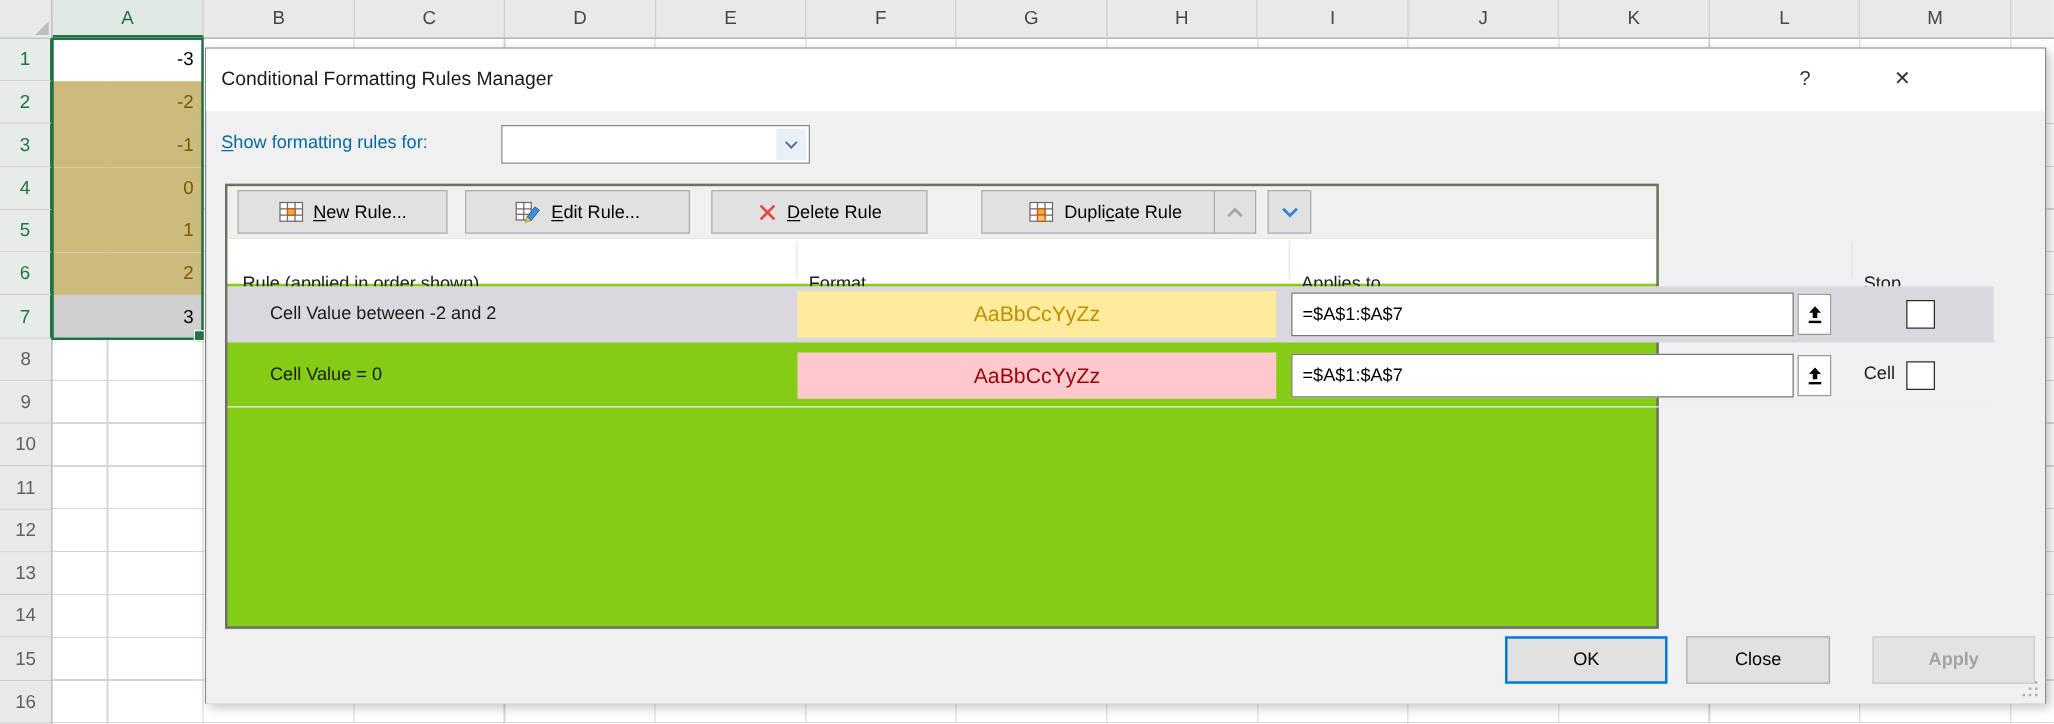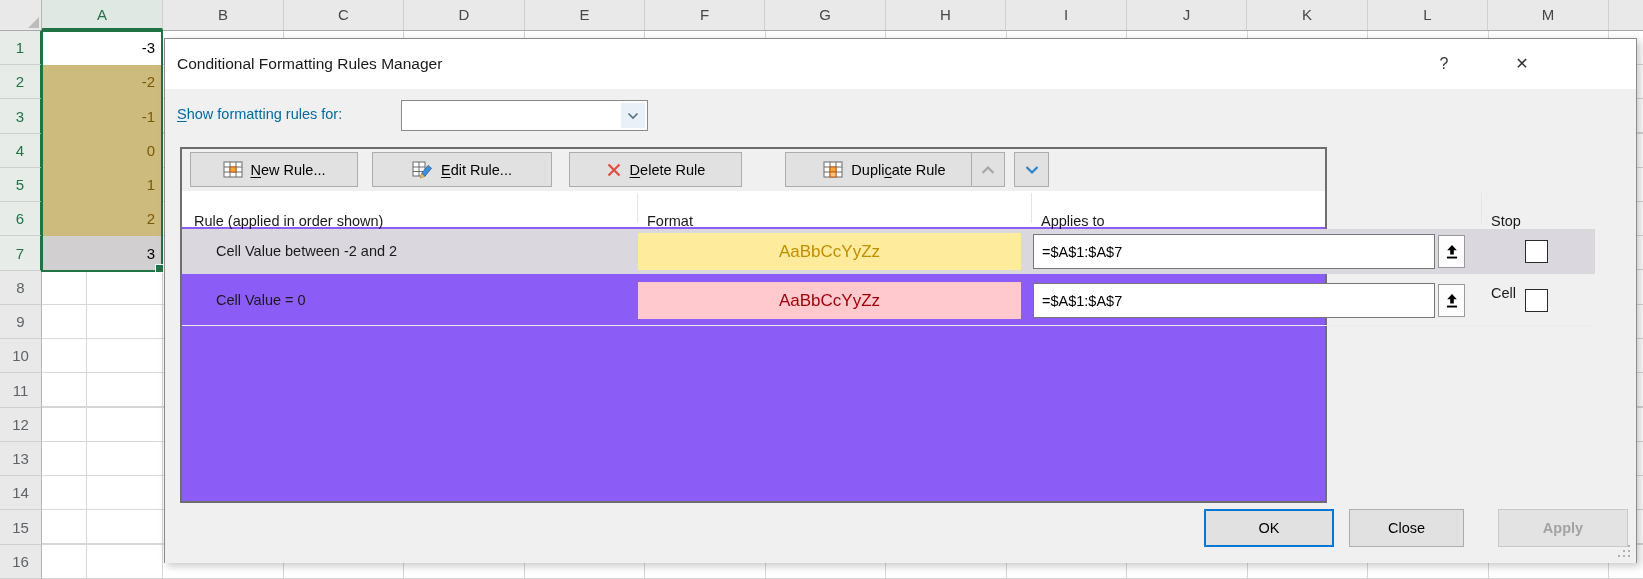--- a/index.html
+++ b/index.html
@@ -49,27 +49,27 @@
   #show-label { position:absolute; left:12px; top:58px; line-height:34px; font-size:14.5px; color:#0369a1; }
   #combo { position:absolute; left:236px; top:61px; width:247px; height:31px; background:#fff;
     border:1px solid #8a8a8a; }
   #combo-value { position:absolute; left:2px; top:2px; width:216px; height:25px; background:#a5cdee;
     outline:1px dashed #4d6a84; outline-offset:-1px; line-height:25px; padding-left:6px;
     font-size:14.5px; color:#000; }
   #combo-arrow { position:absolute; right:2px; top:2px; width:24px; height:25px; background:#e9f0f7;
     display:flex; align-items:center; justify-content:center; }
 
   #frame { position:absolute; left:15px; top:108px; width:1147px; height:356px;
-    border:2px solid #6e6e6e; background:#8b5cf6; }
+    border:2px solid #6e6e6e; background:#84cc16; }
   #toolbar { position:absolute; left:0; top:0; width:100%; height:42px; background:#f0f0f0; }
   .tbtn { position:absolute; top:3px; height:35px; background:#e1e1e1; border:1px solid #adadad;
     font-size:14.5px; color:#000; display:flex; align-items:center; justify-content:center; gap:8px; }
   .tbtn svg { flex:0 0 auto; }
   #hdr-row { position:absolute; left:0; top:42px; width:100%; height:36px; background:#fff; }
-  .lhdr { position:absolute; top:12px; line-height:36px; font-size:14.5px; color:#1a1a1a; }
+  .lhdr { position:absolute; top:18px; line-height:36px; font-size:14.5px; color:#1a1a1a; }
   .vsep { position:absolute; top:44px; height:30px; width:1px; background:#e4e4e4; }
 
   .rulerow { position:absolute; left:0; width:1413px; height:45px; }
   .rr-sel { background:#dad7de;padding-left:40px; }
   .rule-name { position:absolute; left:34px; top:0; line-height:45px; font-size:14.5px; color:#1a1a1a; }
   .swatch { position:absolute; left:456px; top:4px; width:383px; height:37px; text-align:center;
     line-height:37px; font-size:17px; }
   .applies-input { position:absolute; left:851px; top:5px; width:402px; height:35px;
     border:1px solid #767676; background:#fff; font-family:"Liberation Sans",sans-serif;
     font-size:14.5px; padding-left:8px; color:#000; }

